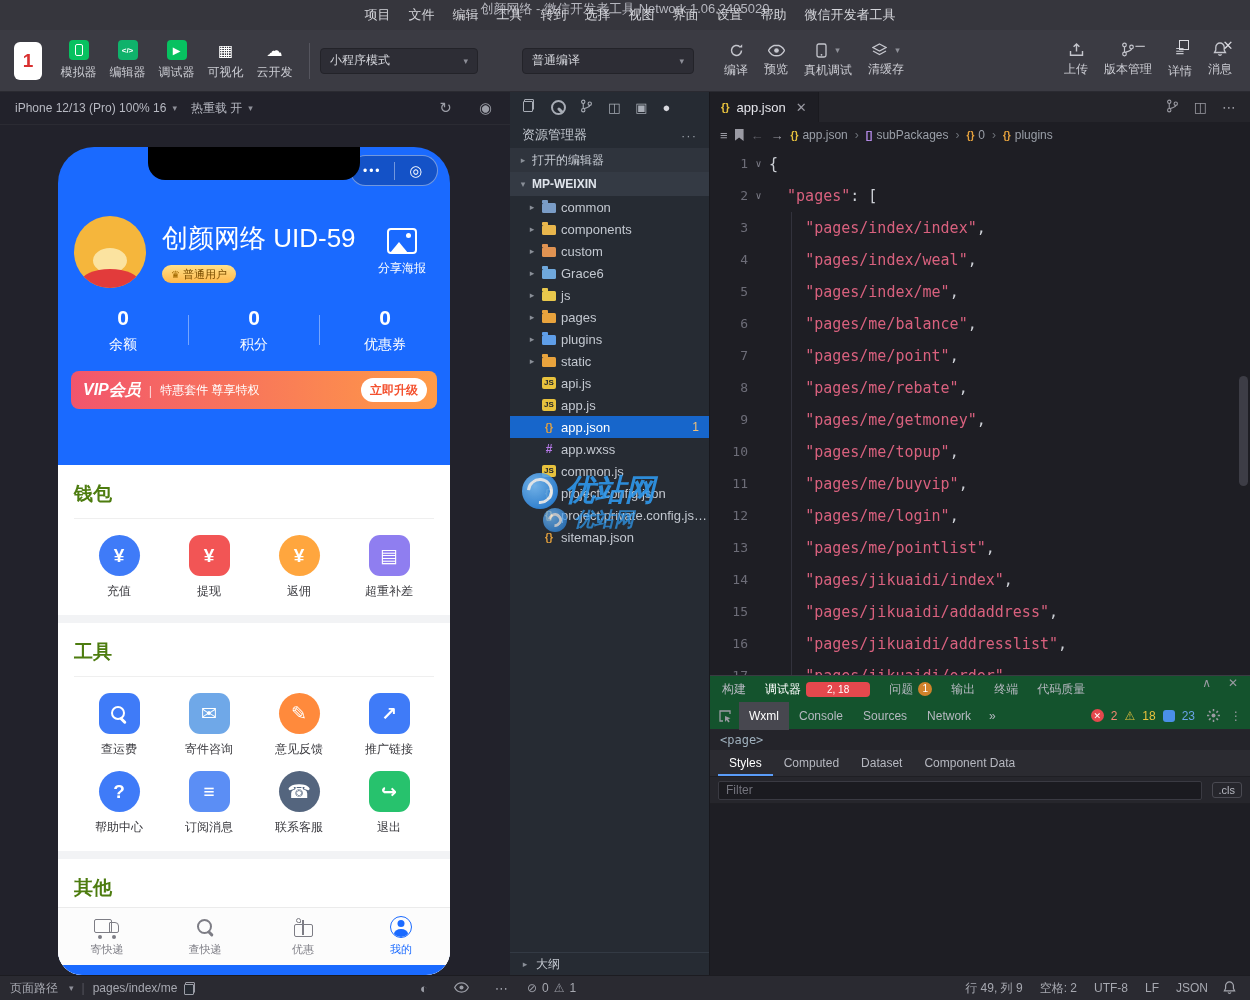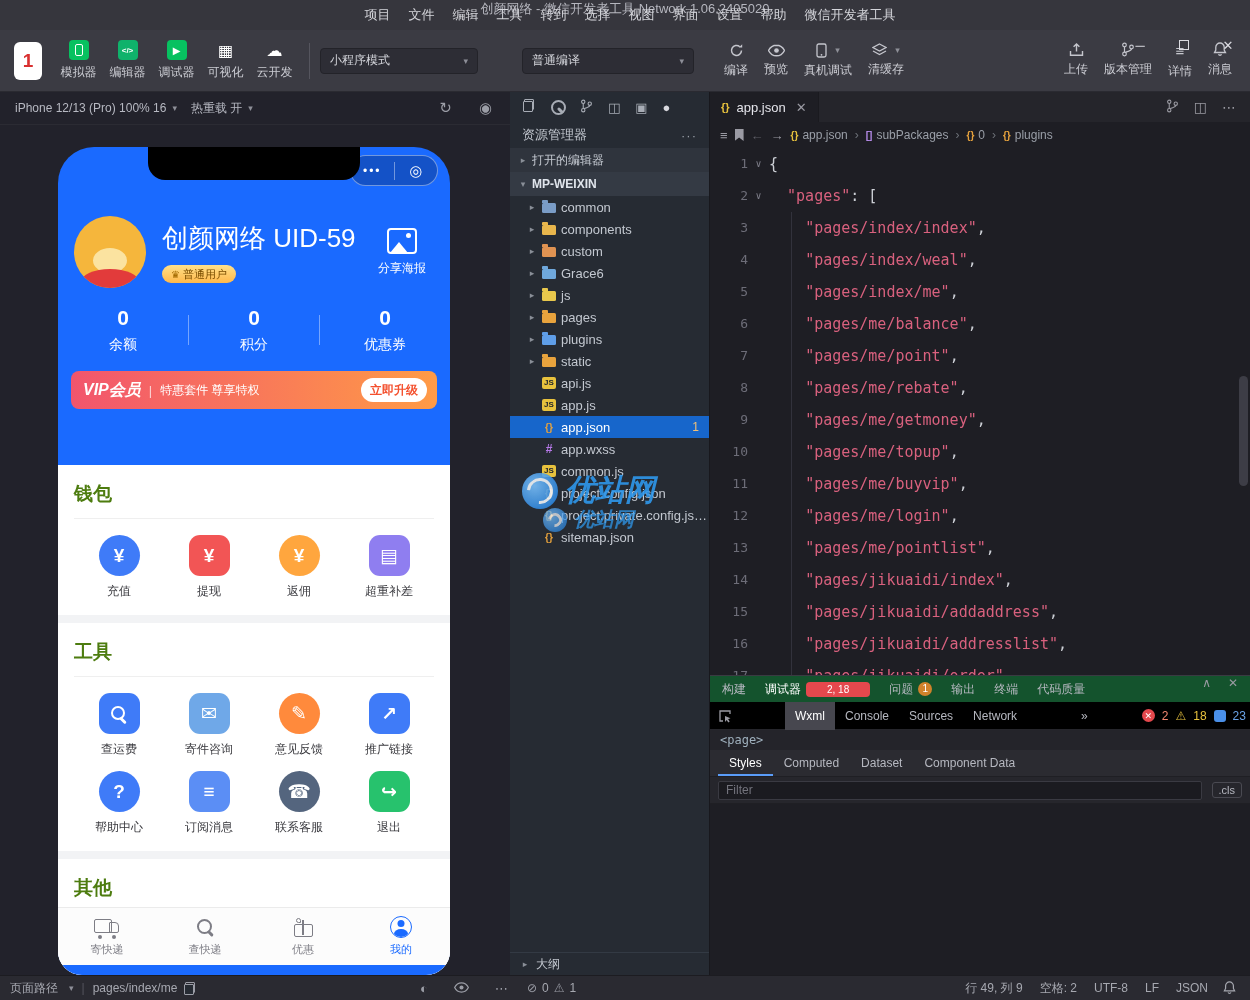--- a/index.html
+++ b/index.html
@@ -149,21 +149,21 @@
   .ed-scroll { position:absolute; right:2px; top:228px; width:9px; height:110px; background:#3d3d46; border-radius:5px; }
 
   
   .debug { position:absolute; left:710px; right:0; top:675px; height:300px; background:#1e1e24; border-top:1px solid #3a3a42; display:flex; flex-direction:column; }
   .dbg-tabs { height:26px; background:#14532d; display:flex; padding:0 12px; gap:2px; color:#b6b8c0; font-size:12px; flex:none; }
   .dbg-tab { display:flex; align-items:center; gap:5px; }
   .dbg-tab.active { color:#fff; }
   .badge-red { background:#e5484d; color:#fff; border-radius:4px; padding:0 21px; height:15px; line-height:15px; font-size:10px; }
   .badge-org { background:#d0822b; color:#fff; border-radius:50%; width:14px; height:14px; line-height:14px; text-align:center; font-size:10px; }
   .dbg-tabs-right { margin-left:auto; display:flex; gap:17px; color:#9a9aa2; font-size:12px; }
-  .devtools-bar { height:28px; background:#000000; display:flex; align-items:center; padding:0 8px; font-size:12px; color:#b6b8c0; border-bottom:1px solid #26262c; flex:none;gap:46px; }
+  .devtools-bar { height:28px; background:#14532d; display:flex; align-items:center; padding:0 8px; font-size:12px; color:#b6b8c0; border-bottom:1px solid #26262c; flex:none; }
   .dt-inspect { color:#9a9aa2; margin-right:7px; display:flex; }
   .dt-tab { padding:0 10px; height:28px; line-height:28px; }
   .dt-tab.active { background:#47474f; color:#fff; }
   .dt-more { padding:0 8px; color:#b6b8c0; }
   .dt-counts { margin-left:auto; display:flex; align-items:center; gap:7px; }
   .err-dot { width:13px; height:13px; border-radius:50%; background:#e5484d; color:#fff; font-size:9px; display:inline-flex; align-items:center; justify-content:center; }
   .cnt-err { color:#f48771; } .cnt-warn { color:#e8c23d; } .cnt-info { color:#6aa3e8; }
   .warn-tri { color:#e8c23d; font-size:12px; }
   .info-sq { width:12px; height:12px; background:#4a8fe8; border-radius:3px; display:inline-block; }
   .dt-gear { margin-left:12px; color:#9a9aa2; display:flex; }

